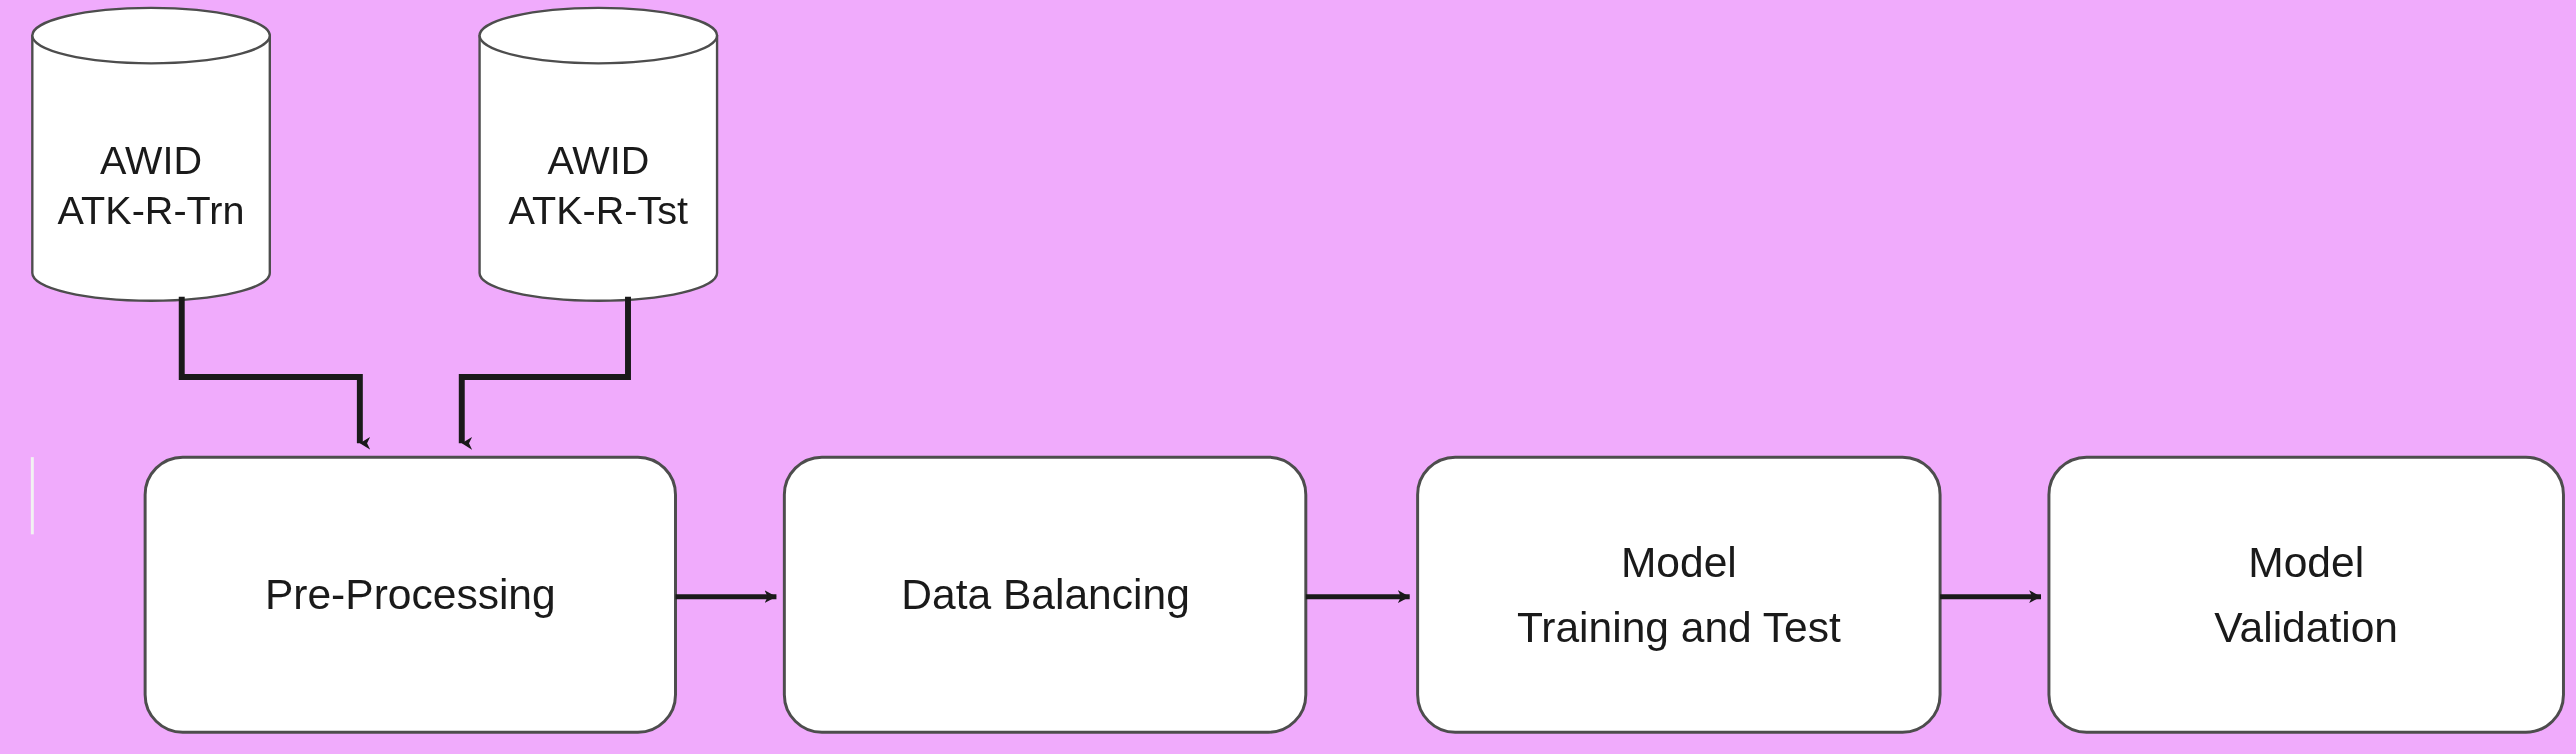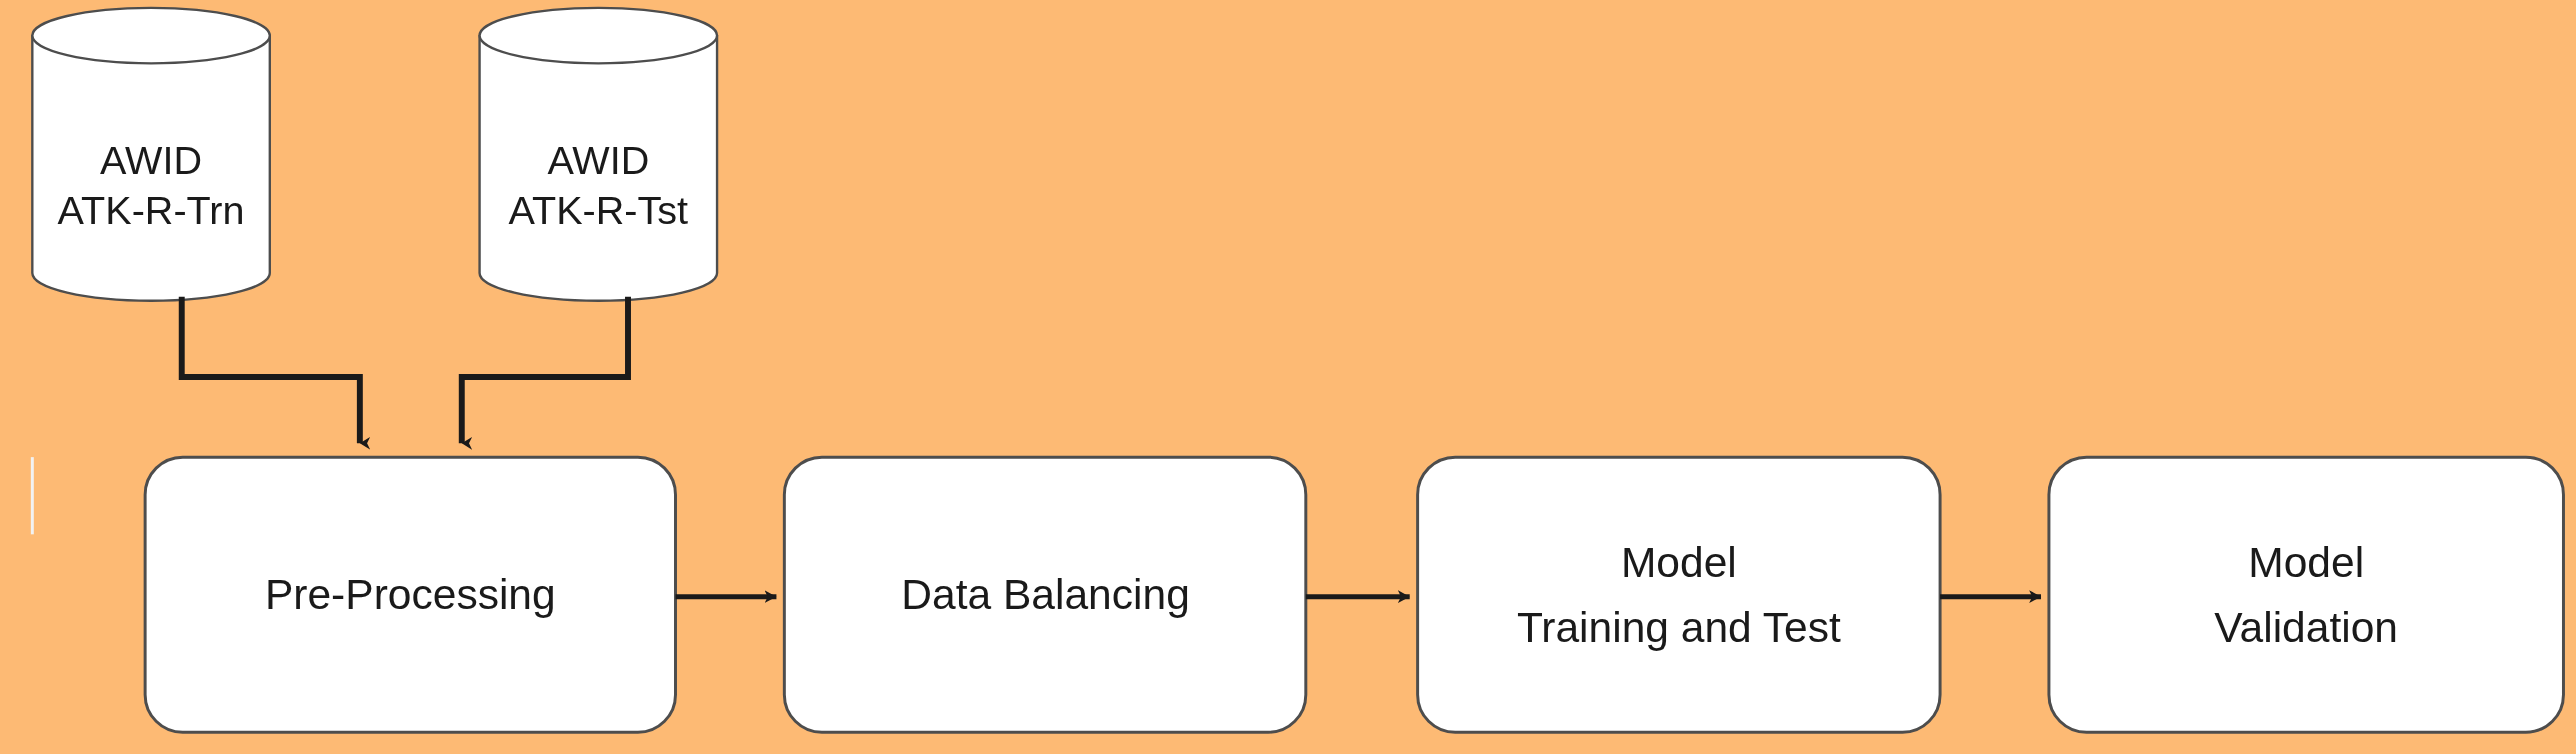--- a/index.html
+++ b/index.html
@@ -7,21 +7,21 @@
     padding: 0;
     background: #ffffff;
   }
   body {
     font-family: "Liberation Sans", sans-serif;
   }
   #diagram-root {
     position: relative;
     width: 2576px;
     height: 754px;
-    background: #fdba74;
+    background: #f0abfc;
     overflow: hidden;
   }
   #flow-svg {
     position: absolute;
     top: 0;
     left: 0;
     width: 2576px;
     height: 754px;
     display: block;
   }

